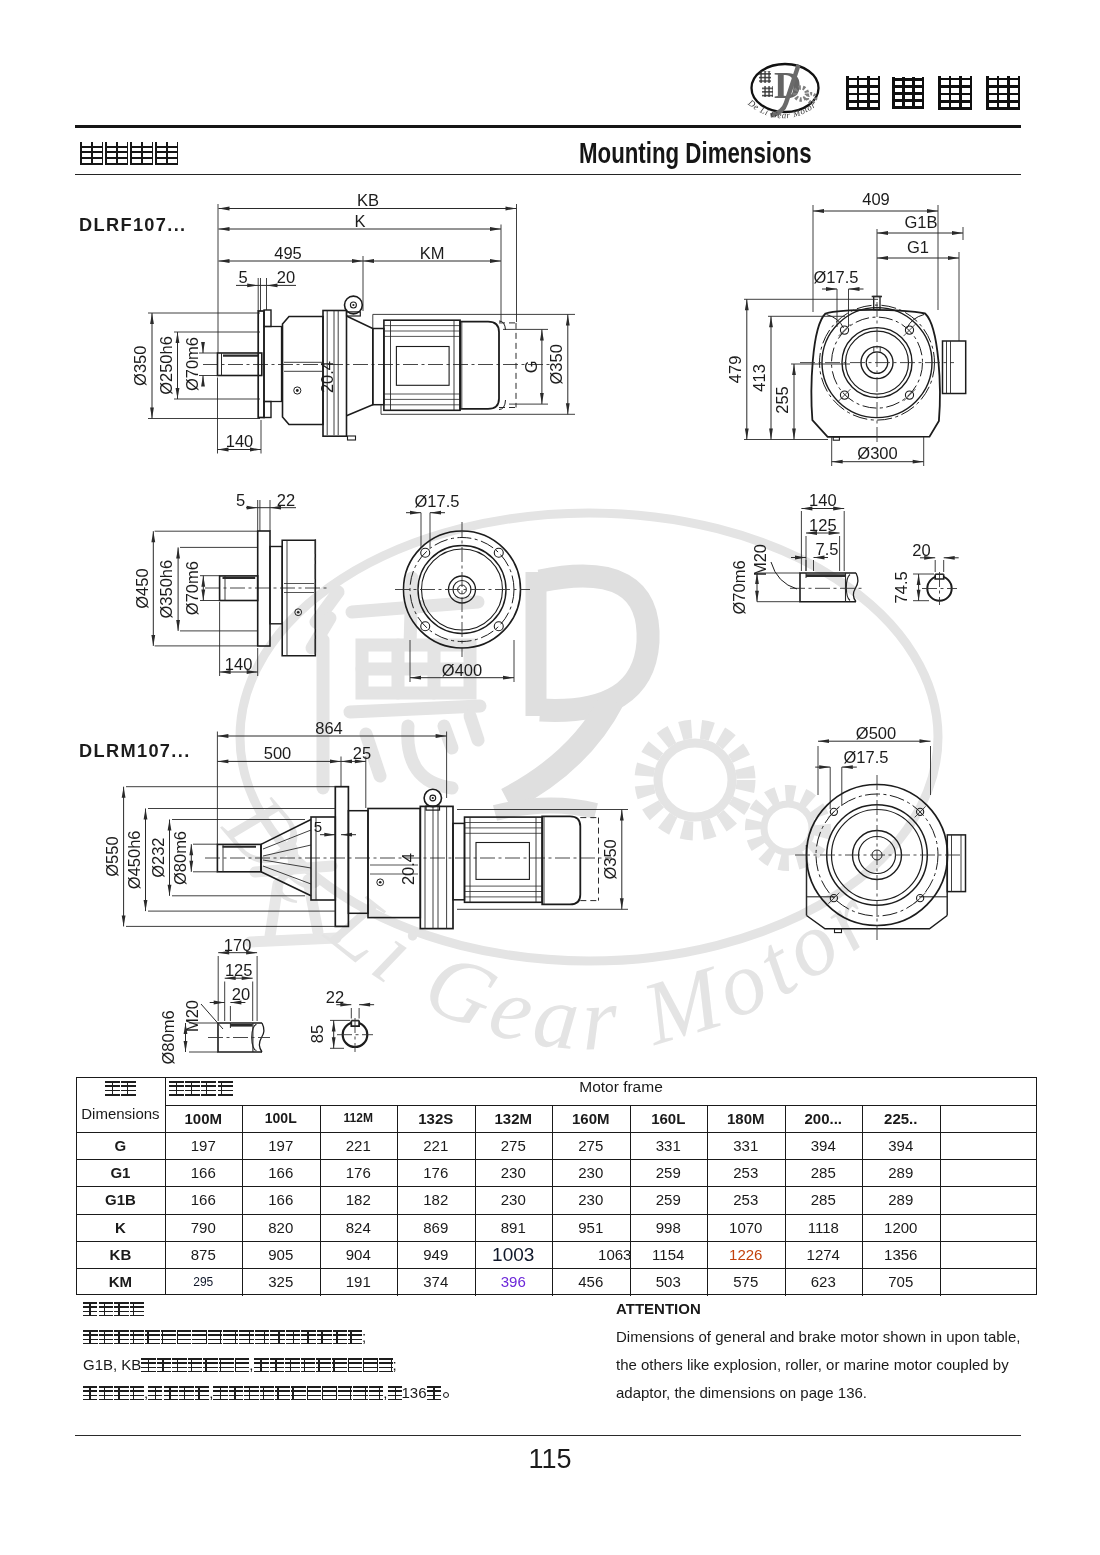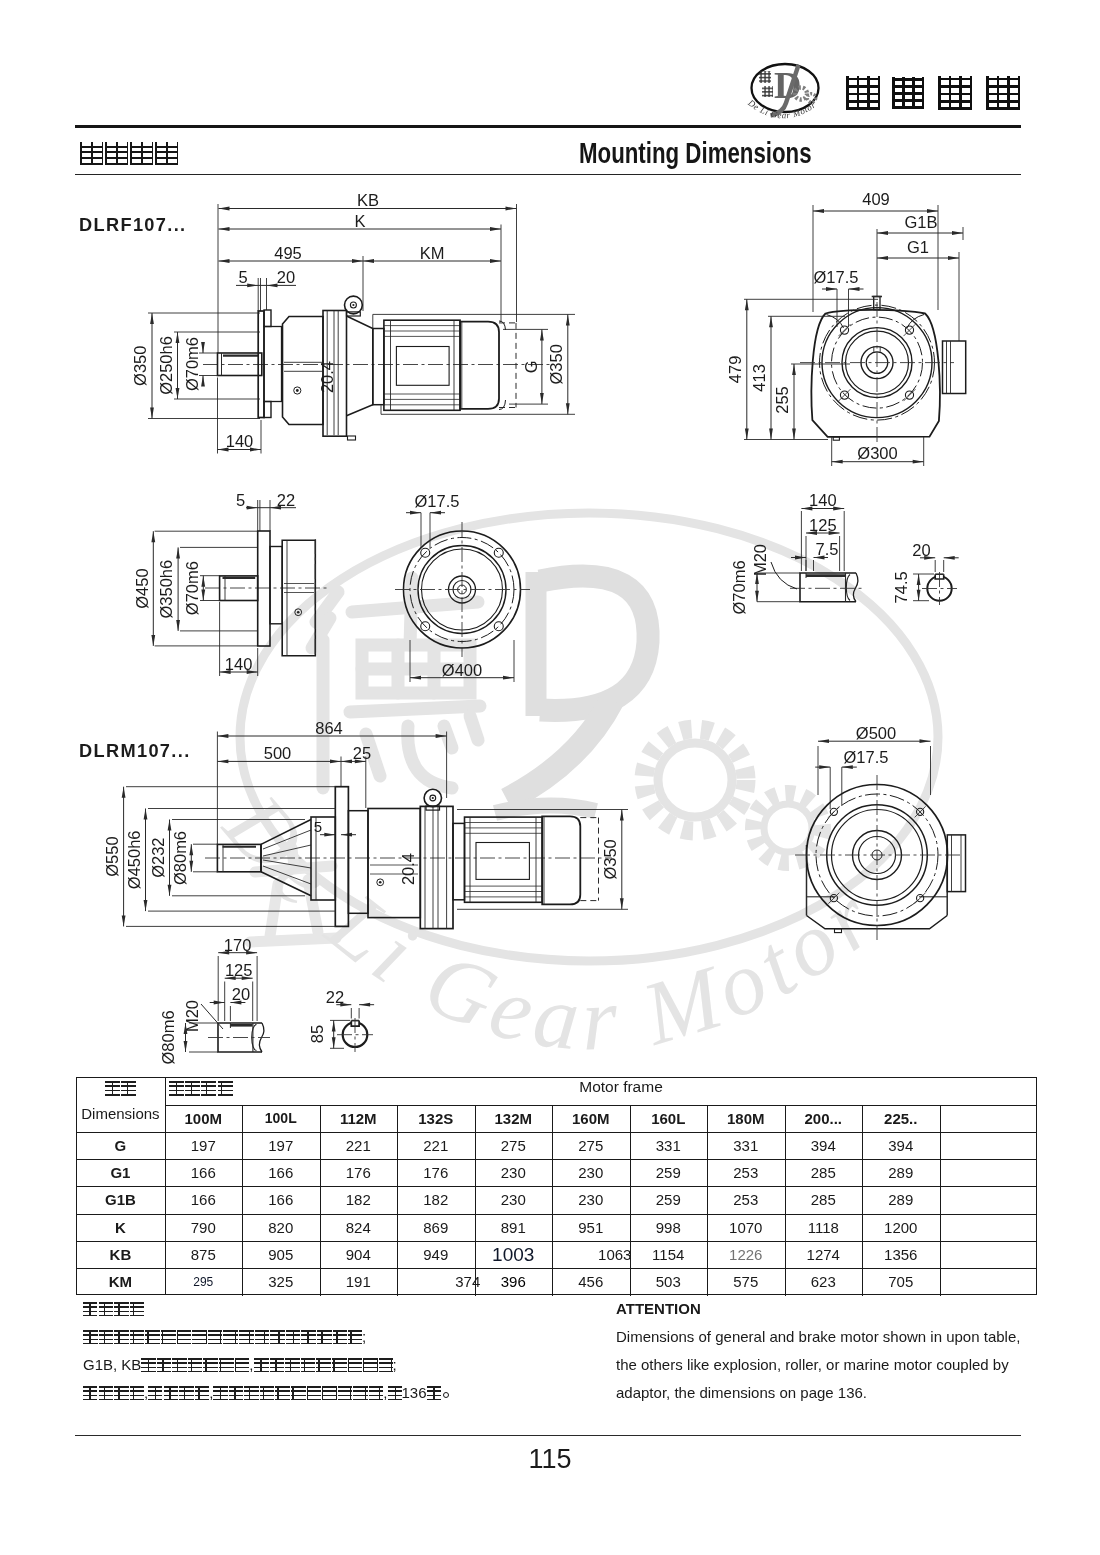--- a/index.html
+++ b/index.html
@@ -595,21 +595,21 @@
 <div style="position:absolute;left:76.4px;top:1186.4px;width:960.6px;height:1px;background:#1a1a1a"></div>
 <div style="position:absolute;left:76.4px;top:1213.6px;width:960.6px;height:1px;background:#1a1a1a"></div>
 <div style="position:absolute;left:76.4px;top:1240.9px;width:960.6px;height:1px;background:#1a1a1a"></div>
 <div style="position:absolute;left:76.4px;top:1268.2px;width:960.6px;height:1px;background:#1a1a1a"></div>
 <div style="position:absolute;left:76.4px;top:1080px;width:88px;text-align:center"><span style="display:inline-block;width:31px;height:15px;vertical-align:-2px;background-image:repeating-linear-gradient(to right, transparent 0 15px, #fff 15px 16.2px),repeating-linear-gradient(to bottom, #1d1d1d 0 1.5px, transparent 1.5px 4.4px),repeating-linear-gradient(to right, transparent 0 6.8px, #1d1d1d 6.8px 8.2px, transparent 8.2px 15px);"></span></div>
 <div style="position:absolute;left:76.4px;top:1099px;width:88.1px;height:29px;display:flex;align-items:center;justify-content:center;font-family:'Liberation Sans',sans-serif;font-size:15px;color:#1a1a1a;">Dimensions</div>
 <div style="position:absolute;left:169px;top:1079.5px"><span style="display:inline-block;width:64px;height:15px;vertical-align:-2px;background-image:repeating-linear-gradient(to right, transparent 0 15px, #fff 15px 16.2px),repeating-linear-gradient(to bottom, #1d1d1d 0 1.5px, transparent 1.5px 4.4px),repeating-linear-gradient(to right, transparent 0 6.8px, #1d1d1d 6.8px 8.2px, transparent 8.2px 15px);"></span></div>
 <div style="position:absolute;left:540px;top:1073px;width:162px;height:27px;display:flex;align-items:center;justify-content:center;font-family:'Liberation Sans',sans-serif;font-size:15.5px;color:#1a1a1a">Motor frame</div>
 <div style="position:absolute;left:164.5px;top:1104.5px;width:77.5px;height:27.299999999999955px;display:flex;align-items:center;justify-content:center;font-family:'Liberation Sans',sans-serif;font-size:15px;color:#1a1a1a;font-weight:bold;">100M</div>
 <div style="position:absolute;left:242px;top:1104.5px;width:77.5px;height:27.299999999999955px;display:flex;align-items:center;justify-content:center;font-family:'Liberation Sans',sans-serif;font-size:14px;color:#1a1a1a;font-weight:bold;">100L</div>
-<div style="position:absolute;left:319.5px;top:1104.5px;width:77.5px;height:27.299999999999955px;display:flex;align-items:center;justify-content:center;font-family:'Liberation Sans',sans-serif;font-size:15px;color:#1a1a1a;font-weight:bold;">112M</div>
+<div style="position:absolute;left:319.5px;top:1104.5px;width:77.5px;height:27.299999999999955px;display:flex;align-items:center;justify-content:center;font-family:'Liberation Sans',sans-serif;font-size:12px;color:#1a1a1a;font-weight:bold;">112M</div>
 <div style="position:absolute;left:397px;top:1104.5px;width:77.5px;height:27.299999999999955px;display:flex;align-items:center;justify-content:center;font-family:'Liberation Sans',sans-serif;font-size:15px;color:#1a1a1a;font-weight:bold;">132S</div>
 <div style="position:absolute;left:474.5px;top:1104.5px;width:77.5px;height:27.299999999999955px;display:flex;align-items:center;justify-content:center;font-family:'Liberation Sans',sans-serif;font-size:15px;color:#1a1a1a;font-weight:bold;">132M</div>
 <div style="position:absolute;left:552px;top:1104.5px;width:77.5px;height:27.299999999999955px;display:flex;align-items:center;justify-content:center;font-family:'Liberation Sans',sans-serif;font-size:15px;color:#1a1a1a;font-weight:bold;">160M</div>
 <div style="position:absolute;left:629.5px;top:1104.5px;width:77.5px;height:27.299999999999955px;display:flex;align-items:center;justify-content:center;font-family:'Liberation Sans',sans-serif;font-size:15px;color:#1a1a1a;font-weight:bold;">160L</div>
 <div style="position:absolute;left:707px;top:1104.5px;width:77.5px;height:27.299999999999955px;display:flex;align-items:center;justify-content:center;font-family:'Liberation Sans',sans-serif;font-size:15px;color:#1a1a1a;font-weight:bold;">180M</div>
 <div style="position:absolute;left:784.5px;top:1104.5px;width:77.5px;height:27.299999999999955px;display:flex;align-items:center;justify-content:center;font-family:'Liberation Sans',sans-serif;font-size:15px;color:#1a1a1a;font-weight:bold;">200...</div>
 <div style="position:absolute;left:862px;top:1104.5px;width:77.5px;height:27.299999999999955px;display:flex;align-items:center;justify-content:center;font-family:'Liberation Sans',sans-serif;font-size:15px;color:#1a1a1a;font-weight:bold;">225..</div>
 <div style="position:absolute;left:76.4px;top:1131.8px;width:88.1px;height:27.200000000000045px;display:flex;align-items:center;justify-content:center;font-family:'Liberation Sans',sans-serif;font-size:15px;color:#1a1a1a;font-weight:bold;">G</div>
 <div style="position:absolute;left:164.5px;top:1131.8px;width:77.5px;height:27.200000000000045px;display:flex;align-items:center;justify-content:center;font-family:'Liberation Sans',sans-serif;font-size:15px;color:#1a1a1a;">197</div>
 <div style="position:absolute;left:242px;top:1131.8px;width:77.5px;height:27.200000000000045px;display:flex;align-items:center;justify-content:center;font-family:'Liberation Sans',sans-serif;font-size:15px;color:#1a1a1a;">197</div>
@@ -655,29 +655,29 @@
 <div style="position:absolute;left:784.5px;top:1213.6px;width:77.5px;height:27.300000000000182px;display:flex;align-items:center;justify-content:center;font-family:'Liberation Sans',sans-serif;font-size:15px;color:#1a1a1a;">1118</div>
 <div style="position:absolute;left:862px;top:1213.6px;width:77.5px;height:27.300000000000182px;display:flex;align-items:center;justify-content:center;font-family:'Liberation Sans',sans-serif;font-size:15px;color:#1a1a1a;">1200</div>
 <div style="position:absolute;left:76.4px;top:1240.9px;width:88.1px;height:27.299999999999955px;display:flex;align-items:center;justify-content:center;font-family:'Liberation Sans',sans-serif;font-size:15px;color:#1a1a1a;font-weight:bold;">KB</div>
 <div style="position:absolute;left:164.5px;top:1240.9px;width:77.5px;height:27.299999999999955px;display:flex;align-items:center;justify-content:center;font-family:'Liberation Sans',sans-serif;font-size:15px;color:#1a1a1a;">875</div>
 <div style="position:absolute;left:242px;top:1240.9px;width:77.5px;height:27.299999999999955px;display:flex;align-items:center;justify-content:center;font-family:'Liberation Sans',sans-serif;font-size:15px;color:#1a1a1a;">905</div>
 <div style="position:absolute;left:319.5px;top:1240.9px;width:77.5px;height:27.299999999999955px;display:flex;align-items:center;justify-content:center;font-family:'Liberation Sans',sans-serif;font-size:15px;color:#1a1a1a;">904</div>
 <div style="position:absolute;left:397px;top:1240.9px;width:77.5px;height:27.299999999999955px;display:flex;align-items:center;justify-content:center;font-family:'Liberation Sans',sans-serif;font-size:15px;color:#1a1a1a;">949</div>
 <div style="position:absolute;left:474.5px;top:1240.9px;width:77.5px;height:27.299999999999955px;display:flex;align-items:center;justify-content:center;font-family:'Liberation Sans',sans-serif;font-size:19px;color:#0f172a;">1003</div>
 <div style="position:absolute;left:552px;top:1240.9px;width:77.5px;height:27.299999999999955px;display:flex;align-items:center;justify-content:center;font-family:'Liberation Sans',sans-serif;font-size:15px;color:#1a1a1a;margin-left:24px;">1063</div>
 <div style="position:absolute;left:629.5px;top:1240.9px;width:77.5px;height:27.299999999999955px;display:flex;align-items:center;justify-content:center;font-family:'Liberation Sans',sans-serif;font-size:15px;color:#1a1a1a;">1154</div>
-<div style="position:absolute;left:707px;top:1240.9px;width:77.5px;height:27.299999999999955px;display:flex;align-items:center;justify-content:center;font-family:'Liberation Sans',sans-serif;font-size:15px;color:#737373;">1226</div>
+<div style="position:absolute;left:707px;top:1240.9px;width:77.5px;height:27.299999999999955px;display:flex;align-items:center;justify-content:center;font-family:'Liberation Sans',sans-serif;font-size:15px;color:#c2410c;">1226</div>
 <div style="position:absolute;left:784.5px;top:1240.9px;width:77.5px;height:27.299999999999955px;display:flex;align-items:center;justify-content:center;font-family:'Liberation Sans',sans-serif;font-size:15px;color:#1a1a1a;">1274</div>
 <div style="position:absolute;left:862px;top:1240.9px;width:77.5px;height:27.299999999999955px;display:flex;align-items:center;justify-content:center;font-family:'Liberation Sans',sans-serif;font-size:15px;color:#1a1a1a;">1356</div>
 <div style="position:absolute;left:76.4px;top:1268.2px;width:88.1px;height:27.299999999999955px;display:flex;align-items:center;justify-content:center;font-family:'Liberation Sans',sans-serif;font-size:15px;color:#1a1a1a;font-weight:bold;">KM</div>
 <div style="position:absolute;left:164.5px;top:1268.2px;width:77.5px;height:27.299999999999955px;display:flex;align-items:center;justify-content:center;font-family:'Liberation Sans',sans-serif;font-size:12px;color:#0f172a;">295</div>
 <div style="position:absolute;left:242px;top:1268.2px;width:77.5px;height:27.299999999999955px;display:flex;align-items:center;justify-content:center;font-family:'Liberation Sans',sans-serif;font-size:15px;color:#1a1a1a;">325</div>
 <div style="position:absolute;left:319.5px;top:1268.2px;width:77.5px;height:27.299999999999955px;display:flex;align-items:center;justify-content:center;font-family:'Liberation Sans',sans-serif;font-size:15px;color:#1a1a1a;">191</div>
-<div style="position:absolute;left:397px;top:1268.2px;width:77.5px;height:27.299999999999955px;display:flex;align-items:center;justify-content:center;font-family:'Liberation Sans',sans-serif;font-size:15px;color:#1a1a1a;padding-left:32px;">374</div>
-<div style="position:absolute;left:474.5px;top:1268.2px;width:77.5px;height:27.299999999999955px;display:flex;align-items:center;justify-content:center;font-family:'Liberation Sans',sans-serif;font-size:15px;color:#000000;">396</div>
+<div style="position:absolute;left:397px;top:1268.2px;width:77.5px;height:27.299999999999955px;display:flex;align-items:center;justify-content:center;font-family:'Liberation Sans',sans-serif;font-size:15px;color:#1a1a1a;">374</div>
+<div style="position:absolute;left:474.5px;top:1268.2px;width:77.5px;height:27.299999999999955px;display:flex;align-items:center;justify-content:center;font-family:'Liberation Sans',sans-serif;font-size:15px;color:#6d28d9;">396</div>
 <div style="position:absolute;left:552px;top:1268.2px;width:77.5px;height:27.299999999999955px;display:flex;align-items:center;justify-content:center;font-family:'Liberation Sans',sans-serif;font-size:15px;color:#1a1a1a;">456</div>
 <div style="position:absolute;left:629.5px;top:1268.2px;width:77.5px;height:27.299999999999955px;display:flex;align-items:center;justify-content:center;font-family:'Liberation Sans',sans-serif;font-size:15px;color:#1a1a1a;">503</div>
 <div style="position:absolute;left:707px;top:1268.2px;width:77.5px;height:27.299999999999955px;display:flex;align-items:center;justify-content:center;font-family:'Liberation Sans',sans-serif;font-size:15px;color:#1a1a1a;">575</div>
 <div style="position:absolute;left:784.5px;top:1268.2px;width:77.5px;height:27.299999999999955px;display:flex;align-items:center;justify-content:center;font-family:'Liberation Sans',sans-serif;font-size:15px;color:#1a1a1a;">623</div>
 <div style="position:absolute;left:862px;top:1268.2px;width:77.5px;height:27.299999999999955px;display:flex;align-items:center;justify-content:center;font-family:'Liberation Sans',sans-serif;font-size:15px;color:#1a1a1a;">705</div>
 <div style="position:absolute;left:83px;top:1300px;font-family:'Liberation Sans',sans-serif;font-size:15px;color:#1a1a1a"><span style="display:inline-block;width:61px;height:14.5px;vertical-align:-2px;background-image:repeating-linear-gradient(to right, transparent 0 14.5px, #fff 14.5px 15.6px),repeating-linear-gradient(to bottom, #1d1d1d 0 1.5px, transparent 1.5px 4.4px),repeating-linear-gradient(to right, transparent 0 6.5px, #1d1d1d 6.5px 8.0px, transparent 8.0px 14.5px);"></span></div>
 <div style="position:absolute;left:83px;top:1328px;font-family:'Liberation Sans',sans-serif;font-size:15px;color:#1a1a1a"><span style="display:inline-block;width:279px;height:14.5px;vertical-align:-2px;background-image:repeating-linear-gradient(to right, transparent 0 14.5px, #fff 14.5px 15.6px),repeating-linear-gradient(to bottom, #1d1d1d 0 1.5px, transparent 1.5px 4.4px),repeating-linear-gradient(to right, transparent 0 6.5px, #1d1d1d 6.5px 8.0px, transparent 8.0px 14.5px);"></span>;</div>
 <div style="position:absolute;left:83px;top:1356px;font-family:'Liberation Sans',sans-serif;font-size:15px;color:#1a1a1a">G1B, KB<span style="display:inline-block;width:108px;height:14.5px;vertical-align:-2px;background-image:repeating-linear-gradient(to right, transparent 0 14.5px, #fff 14.5px 15.6px),repeating-linear-gradient(to bottom, #1d1d1d 0 1.5px, transparent 1.5px 4.4px),repeating-linear-gradient(to right, transparent 0 6.5px, #1d1d1d 6.5px 8.0px, transparent 8.0px 14.5px);"></span>,<span style="display:inline-block;width:139px;height:14.5px;vertical-align:-2px;background-image:repeating-linear-gradient(to right, transparent 0 14.5px, #fff 14.5px 15.6px),repeating-linear-gradient(to bottom, #1d1d1d 0 1.5px, transparent 1.5px 4.4px),repeating-linear-gradient(to right, transparent 0 6.5px, #1d1d1d 6.5px 8.0px, transparent 8.0px 14.5px);"></span>;</div>
 <div style="position:absolute;left:83px;top:1384px;font-family:'Liberation Sans',sans-serif;font-size:15px;color:#1a1a1a"><span style="display:inline-block;width:61px;height:14.5px;vertical-align:-2px;background-image:repeating-linear-gradient(to right, transparent 0 14.5px, #fff 14.5px 15.6px),repeating-linear-gradient(to bottom, #1d1d1d 0 1.5px, transparent 1.5px 4.4px),repeating-linear-gradient(to right, transparent 0 6.5px, #1d1d1d 6.5px 8.0px, transparent 8.0px 14.5px);"></span>,<span style="display:inline-block;width:61px;height:14.5px;vertical-align:-2px;background-image:repeating-linear-gradient(to right, transparent 0 14.5px, #fff 14.5px 15.6px),repeating-linear-gradient(to bottom, #1d1d1d 0 1.5px, transparent 1.5px 4.4px),repeating-linear-gradient(to right, transparent 0 6.5px, #1d1d1d 6.5px 8.0px, transparent 8.0px 14.5px);"></span>,<span style="display:inline-block;width:170px;height:14.5px;vertical-align:-2px;background-image:repeating-linear-gradient(to right, transparent 0 14.5px, #fff 14.5px 15.6px),repeating-linear-gradient(to bottom, #1d1d1d 0 1.5px, transparent 1.5px 4.4px),repeating-linear-gradient(to right, transparent 0 6.5px, #1d1d1d 6.5px 8.0px, transparent 8.0px 14.5px);"></span>,<span style="display:inline-block;width:14px;height:14.5px;vertical-align:-2px;background-image:repeating-linear-gradient(to right, transparent 0 14.5px, #fff 14.5px 15.6px),repeating-linear-gradient(to bottom, #1d1d1d 0 1.5px, transparent 1.5px 4.4px),repeating-linear-gradient(to right, transparent 0 6.5px, #1d1d1d 6.5px 8.0px, transparent 8.0px 14.5px);"></span>136<span style="display:inline-block;width:14px;height:14.5px;vertical-align:-2px;background-image:repeating-linear-gradient(to right, transparent 0 14.5px, #fff 14.5px 15.6px),repeating-linear-gradient(to bottom, #1d1d1d 0 1.5px, transparent 1.5px 4.4px),repeating-linear-gradient(to right, transparent 0 6.5px, #1d1d1d 6.5px 8.0px, transparent 8.0px 14.5px);"></span><span style="display:inline-block;width:4.5px;height:4.5px;border:1.3px solid #1a1a1a;border-radius:50%;margin-left:2px"></span></div>
 <div style="position:absolute;left:616px;top:1300px;font-family:'Liberation Sans',sans-serif;font-size:15px;color:#1a1a1a;font-weight:bold">ATTENTION</div>

